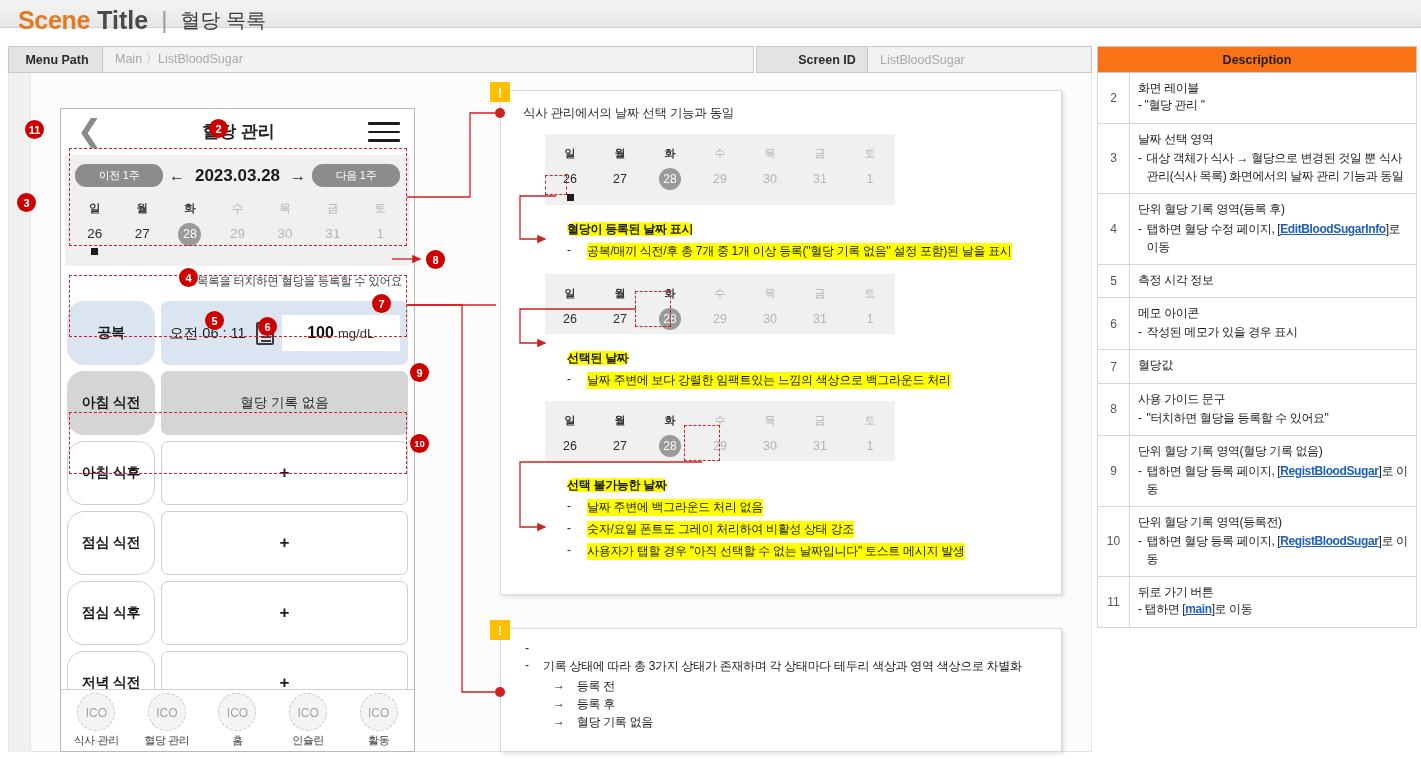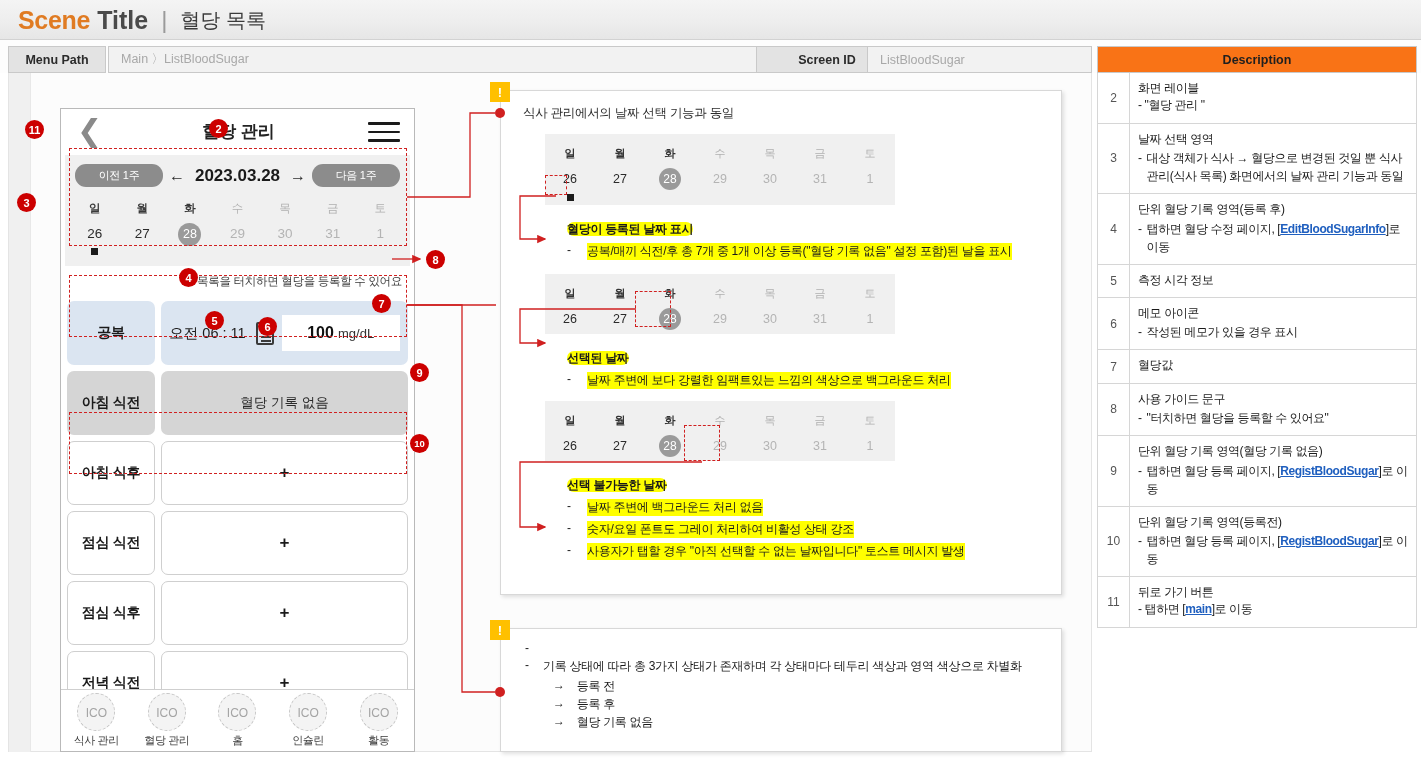--- a/index.html
+++ b/index.html
@@ -6,21 +6,21 @@
   html, body {
     width: 1421px; height: 759px;
     font-family: "Liberation Sans", "DejaVu Sans", sans-serif;
     background: #ffffff;
     overflow: hidden;
   }
   #root { position: relative; width: 1421px; height: 759px; background:#fff; }
 
   
   .titlebar {
-    position:absolute; left:0; top:0; width:1421px; height:40px;
+    position:absolute; left:0; top:0; width:1421px; height:28px;
     background: linear-gradient(180deg,#f4f4f4 0%,#ededed 60%,#e6e6e6 100%);
     border-bottom:1px solid #d2d2d2;
   }
   .title-inner { position:absolute; left:18px; top:0px; display:flex; align-items:center; height:40px; }
   .t-scene { font-size:25px; font-weight:bold; color:#e07b22; letter-spacing:-0.3px; }
   .t-title { font-size:25px; font-weight:bold; color:#4a4a4a; margin-left:7px; }
   .t-bar   { font-size:24px; color:#9a9a9a; margin:0 13px; font-weight:300; }
   .t-sub   { font-size:20px; color:#3b3b3b; }
 
   
@@ -28,21 +28,21 @@
   .meta-cell {
     position:absolute; top:46px; height:27px;
     border:1px solid #c9c9c9;
     display:flex; align-items:center;
     font-size:12.5px;
   }
   .meta-label { background:#e3e3e3; color:#2b2b2b; font-weight:bold; justify-content:center; }
   .meta-value { background:#f2f2f2; color:#a8a8a8; padding-left:12px; }
 
   #mp-label { left:8px; width:98px; }
-  #mp-value { left:108px; width:652px; }
+  #mp-value { left:102px; width:652px; }
   #sid-label{ left:756px; width:112px;padding-left:30px; }
   #sid-value{ left:867px; width:225px; }
   #desc-head{ left:1097px; width:320px; background:#f97316; color:#1f1f1f; font-weight:bold; justify-content:center; padding:0; }
 
   
   .canvas { position:absolute; left:8px; top:73px; width:1084px; height:679px;
             background:#fcfcfc; border:1px solid #e4e4e4; border-top:none; }
   .left-strip { position:absolute; left:0; top:0; width:22px; height:679px;
             background:#f0f0f0; border-right:1px solid #e8e8e8; }
 
@@ -78,21 +78,21 @@
   .wnum.sel span { display:inline-block; width:23px; height:23px; line-height:23px;
                    border-radius:50%; background:#9a9a9a; color:#fff; font-size:12.5px; }
   .wdot { width:7px; height:7px; background:#1b1b1b; margin:3px auto 0; }
   .wdot.empty { background:transparent; }
 
   .guide-text { text-align:right; font-size:11.5px; color:#3a3a3a; padding:8px 12px 12px 0; letter-spacing:-0.3px;}
 
   
   .rows { padding:0 6px; }
   .rec-row { display:flex; gap:6px; margin-bottom:6px; }
-  .rec-label { width:88px; border-radius:7px; display:flex; align-items:center; justify-content:center;
+  .rec-label { width:88px; border-radius:17px; display:flex; align-items:center; justify-content:center;
                font-size:14px; font-weight:bold; color:#1a1a1a; height:64px; letter-spacing:-0.3px;}
   .rec-body  { flex:1; border-radius:7px; display:flex; align-items:center; justify-content:center;
                font-size:13.5px; color:#2a2a2a; height:64px; position:relative; }
 
   .st-after .rec-label { background:#dbe5f1; }
   .st-after .rec-body  { background:#dbe5f1; }
   .st-none  .rec-label { background:#d5d5d5; }
   .st-none  .rec-body  { background:#d5d5d5; }
   .st-pre   .rec-label { background:#fff; border:1px solid #cfcfcf; }
   .st-pre   .rec-body  { background:#fff; border:1px solid #cfcfcf; }

